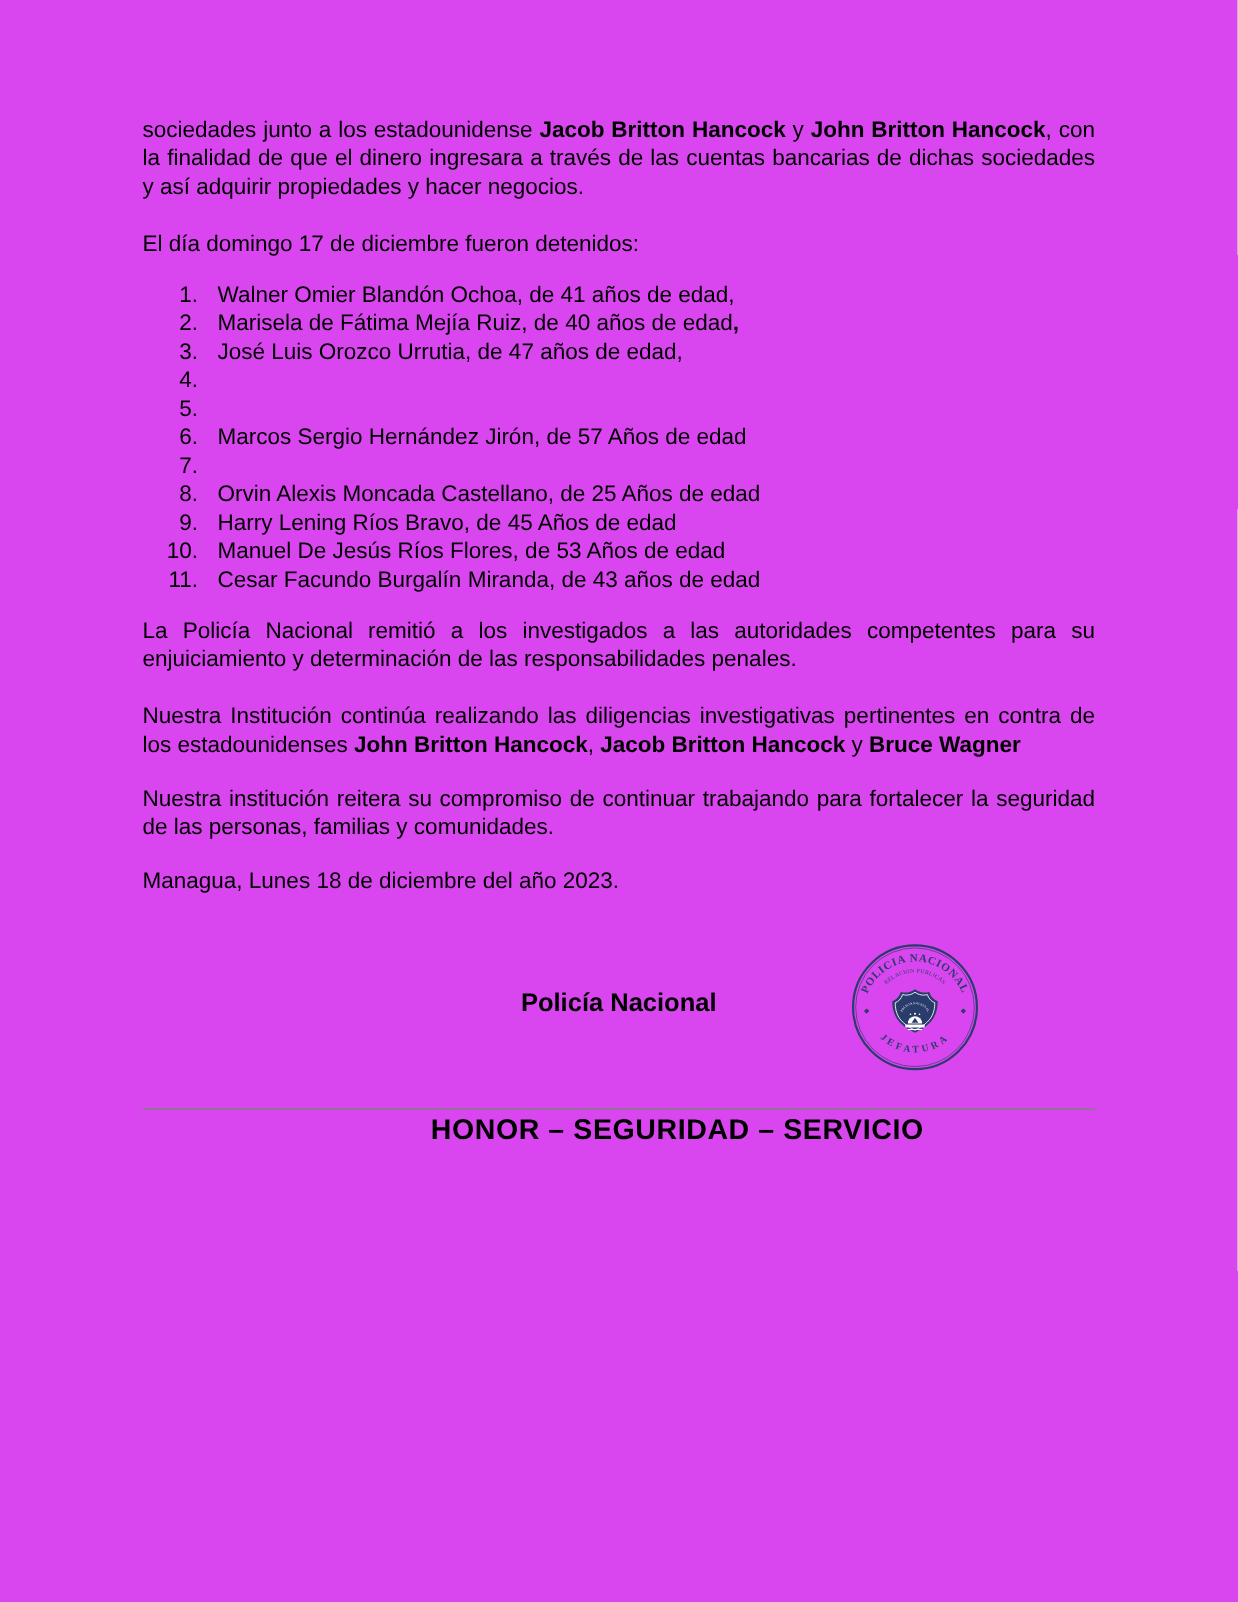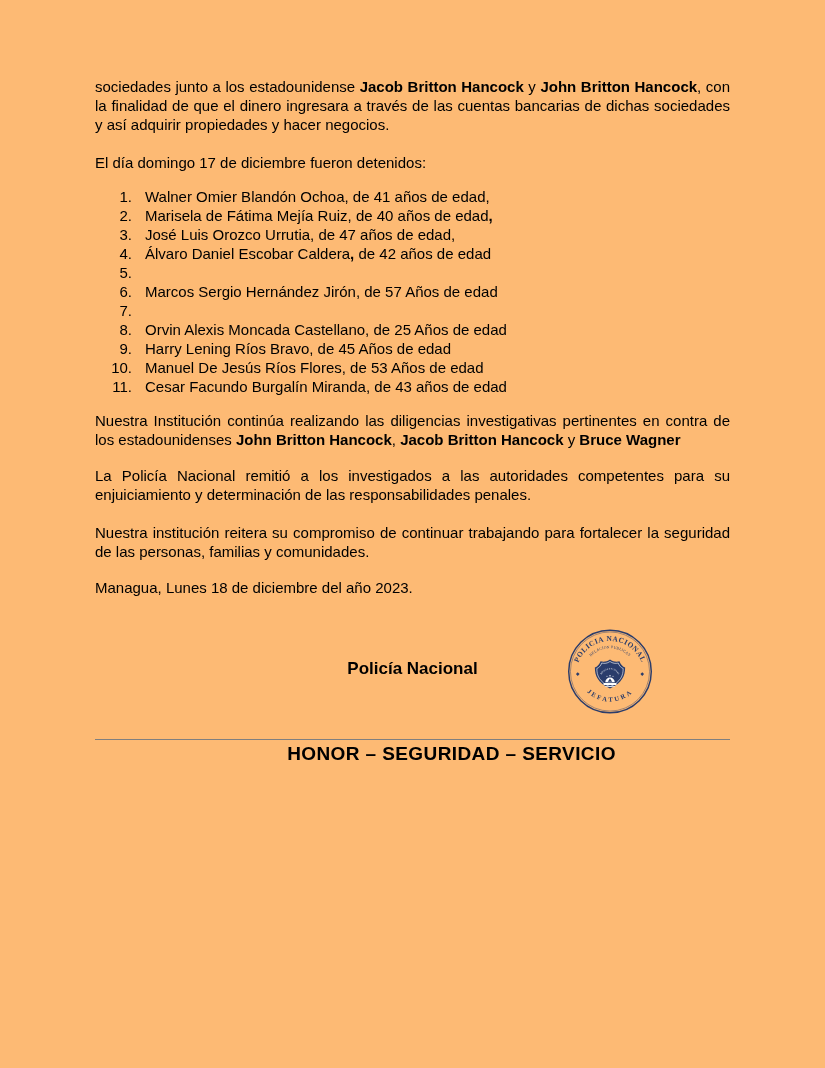--- a/index.html
+++ b/index.html
@@ -1,20 +1,20 @@
 <!DOCTYPE html>
 <html><head>
 <meta charset="utf-8">
 <style>
   html,body { margin:0; padding:0; background:#e8e8e8; }
   .page {
     position:relative;
     width:825px; height:1068px;
     margin:0 auto;
-    background:#fdba74;
+    background:#d946ef;
     font-family:"Liberation Sans", sans-serif;
     color:#000000;
     overflow:hidden;
   }
   .content {
     position:absolute; left:95px; top:77px; width:635px;
     font-size:15px; line-height:19px;
   }
   .para { margin:0 0 19px 0; }
   .jst { text-align:justify; }
@@ -71,21 +71,20 @@
           <span class="txt"><span>Marisela de Fátima Mejía Ruiz, de 40 años de edad</span><b>,</b></span>
         </li>
 
         <li class="li">
           <span class="num">3.</span>
           <span class="txt"><span>José Luis Orozco Urrutia, de 47 años de edad,</span></span>
         </li>
 
         <li class="li">
           <span class="num">4.</span>
-          <span class="txt"><span>Álvaro Daniel Escobar Caldera</span><b>,</b><span> de 42 años de edad</span></span>
         </li>
 
         <li class="li">
           <span class="num">5.</span>
         </li>
 
         <li class="li">
           <span class="num">6.</span>
           <span class="txt"><span>Marcos Sergio Hernández Jirón, de 57 Años de edad</span></span>
         </li>
@@ -108,23 +107,23 @@
           <span class="num">10.</span>
           <span class="txt"><span>Manuel De Jesús Ríos Flores, de 53 Años de edad</span></span>
         </li>
 
         <li class="li">
           <span class="num">11.</span>
           <span class="txt"><span>Cesar Facundo Burgalín Miranda, de 43 años de edad</span></span>
         </li>
       </ol>
 
+    <p class="para jst">La Policía Nacional remitió a los investigados a las autoridades competentes para su enjuiciamiento y determinación de las responsabilidades penales.</p>
+
     <p class="para jst mb17"><span>Nuestra Institución continúa realizando las diligencias investigativas pertinentes en contra de los estadounidenses </span><b>John Britton Hancock</b><span>, </span><b>Jacob Britton Hancock</b><span> y </span><b>Bruce Wagner</b></p>
-
-    <p class="para jst">La Policía Nacional remitió a los investigados a las autoridades competentes para su enjuiciamiento y determinación de las responsabilidades penales.</p>
 
     <p class="para jst mb17">Nuestra institución reitera su compromiso de continuar trabajando para fortalecer la seguridad de las personas, familias y comunidades.</p>
 
     <p class="para mb0">Managua, Lunes 18 de diciembre del año 2023.</p>
   </div>
 
   <div class="signature">
     <div>Policía Nacional</div>
   </div>
 

